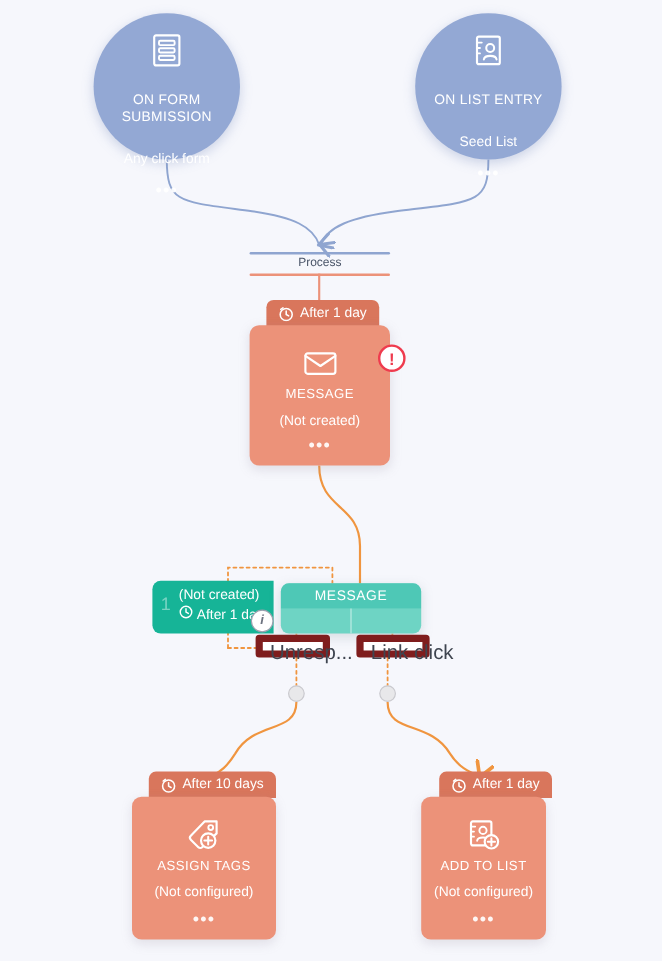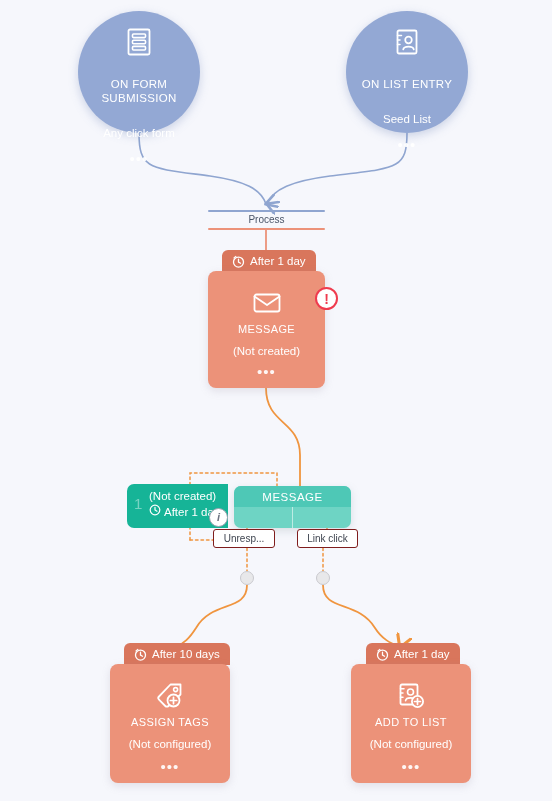--- a/index.html
+++ b/index.html
@@ -155,21 +155,21 @@
   }
   .action-sub {
     margin-top: 10px;
     font-size: 11.5px;
     text-align: center;
     color: #ffffff;
   }
 
   #card-message { left: 208px; top: 271px; width: 117px; height: 117px; }
   #card-tags    { left: 110px; top: 664px; width: 120px; height: 119px; }
-  #card-list    { left: 351px; top: 664px; width: 120px; height: 119px; }
+  #card-list    { left: 351px; top: 664px; width: 104px; height: 119px; }
 
   
   #warning-badge {
     position: absolute;
     left: 315px;
     top: 287px;
     width: 23px;
     height: 23px;
     border-radius: 50%;
     background: #ffffff;
@@ -269,24 +269,24 @@
     text-align: center;
     box-sizing: border-box;
     cursor: pointer;
   }
 
   
   .branch-label {
     position: absolute;
     height: 19px;
     background: #ffffff;
-    border: 1px solid #7f1d1d;
+    border: 6px solid #7f1d1d;
     border-radius: 3px;
     color: #3f4550;
-    font-size: 10px;
+    font-size: 17px;
     line-height: 17px;
     text-align: center;
     padding: 0 6px;
     box-sizing: border-box;
     white-space: nowrap;
     cursor: pointer;
   }
   #branch-unresponsive { left: 213px; top: 529px; width: 62px; }
   #branch-linkclick    { left: 297px; top: 529px; width: 61px; }
 

